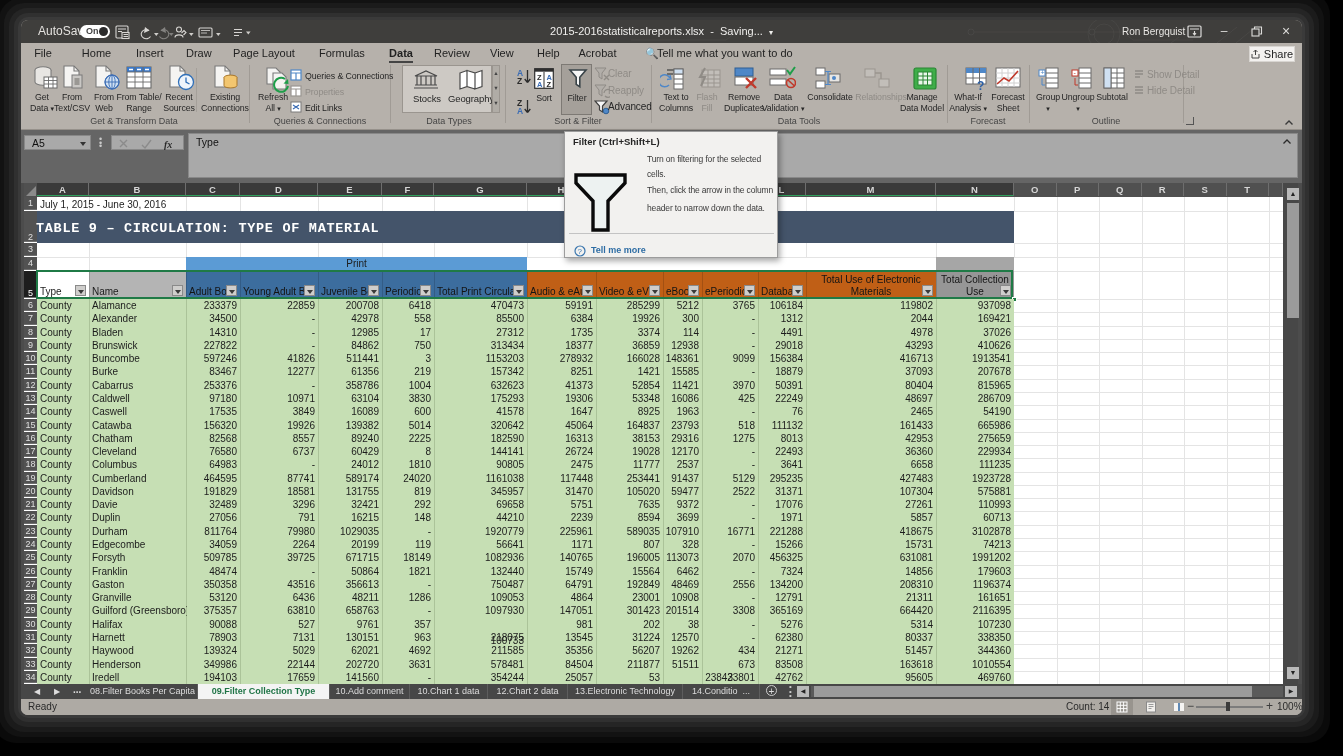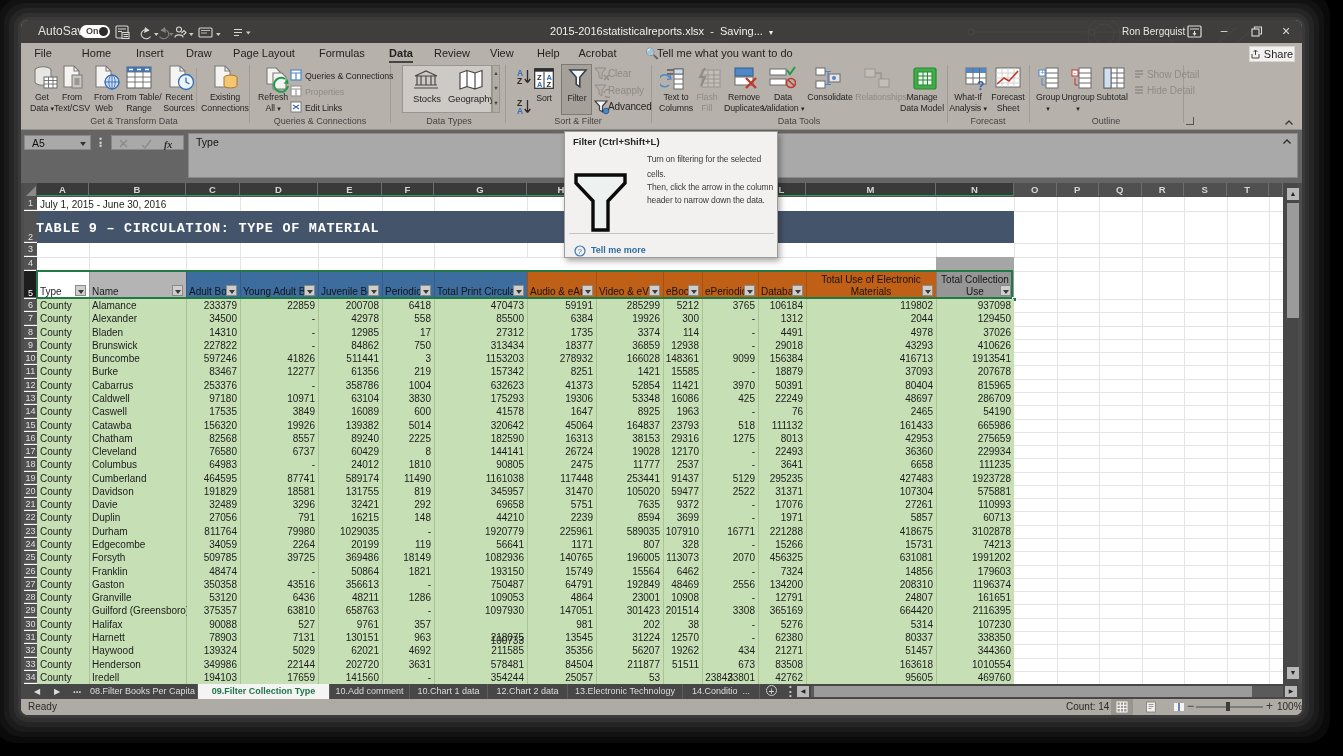--- a/index.html
+++ b/index.html
@@ -387,21 +387,21 @@
 <div id="fmlbox">
         <span>Type</span>
         <svg style="position:absolute;right:5px;top:4px" width="10" height="7" viewBox="0 0 10 7">
           <path d="M1.5 5.5 L5 2 L8.5 5.5" fill="none" stroke="#2b2b2b" stroke-width="1.3"></path>
         </svg>
       </div>
 </div>
 <div id="tooltip" class="abs">
 <div class="abs" style="left:8px;top:4px;font-weight:bold;font-size:9.5px;color:#262626">Filter (Ctrl+Shift+L)</div>
 <div class="abs" style="left:82px;top:20px;width:135px;line-height:14.6px;font-size:8.5px;letter-spacing:-0.15px">Turn on filtering for the selected<br>cells.</div>
-<div class="abs" style="left:82px;top:49px;width:140px;line-height:13px;font-size:8.5px;letter-spacing:-0.15px">Then, click the arrow in the column<br>header to narrow down the data.</div>
+<div class="abs" style="left:82px;top:49px;width:140px;line-height:18px;font-size:8.5px;letter-spacing:-0.15px">Then, click the arrow in the column<br>header to narrow down the data.</div>
 <svg class="abs" style="left:8px;top:40px" width="58" height="62" viewBox="0 0 58 62">
 <path d="M3 3 h49 l0 8 -17 18 v29 h-15 v-29 L3 11 z" fill="#edf2f1" stroke="#0a0a0a" stroke-width="3.4" stroke-linejoin="miter"></path>
 </svg>
 <div class="abs" style="left:4px;top:101px;width:205px;height:1px;background:#c3c3c3"></div>
 <svg class="abs" style="left:9px;top:113px" width="12" height="12" viewBox="0 0 12 12">
 <circle cx="6" cy="6" r="5" fill="none" stroke="#3a76ae" stroke-width="1.2"></circle>
 <text x="3.6" y="8.8" font-size="8" fill="#3a76ae" font-family="Liberation Sans">?</text>
       </svg>
 <div class="abs" style="left:26px;top:113px;color:#2e6da4;font-weight:bold;font-size:9px">Tell me more</div>
 </div>
@@ -539,20 +539,21 @@
 <div class="gl" style="left:165px;top:74px;width:1px;height:13px"></div>
 <div class="gl" style="left:219px;top:74px;width:1px;height:13px"></div>
 <div class="gl" style="left:297px;top:74px;width:1px;height:13px"></div>
 <div class="gl" style="left:361px;top:74px;width:1px;height:13px"></div>
 <div class="gl" style="left:413px;top:74px;width:1px;height:13px"></div>
 <div class="gl" style="left:16px;top:28px;width:977px;height:1px"></div>
 <div class="gl" style="left:16px;top:74px;width:977px;height:1px"></div>
 <div class="cell" style="left:19px;top:16px;width:300px">July 1, 2015 - June 30, 2016</div>
 <div class="abs" style="left:16px;top:28px;width:977px;height:32px;background:#44546a"></div>
 <div class="abs" style="left:15px;top:38px;font-family:'Liberation Mono',monospace;font-weight:bold;font-size:13.5px;color:#fff;letter-spacing:0.7px">TABLE 9 – CIRCULATION: TYPE OF MATERIAL</div>
+<div class="abs" style="left:165px;top:74px;width:341px;height:13.5px;background:#5b9bd5;font-size:10px;color:#1c1c1c;text-align:center;line-height:14px">Print</div>
 <div class="abs" style="left:915px;top:74px;width:78px;height:13.5px;background:#a6a6a6"></div>
 <div class="abs" style="left:16px;top:87.5px;width:52px;height:28.5px;background:#ffffff;color:#1c1c1c;font-size:10px;box-shadow:inset 1px 0 0 rgba(0,0,0,0.15)">
         <span style="position:absolute;left:3px;bottom:2px;white-space:nowrap;overflow:hidden;max-width:39px">Type</span>
       </div>
 <div class="fbtn" style="left:54px;top:102.0px"></div>
 <div class="abs" style="left:68px;top:87.5px;width:97px;height:28.5px;background:#b4b4b4;color:#1c1c1c;font-size:10px;box-shadow:inset 1px 0 0 rgba(0,0,0,0.15)">
         <span style="position:absolute;left:3px;bottom:2px;white-space:nowrap;overflow:hidden;max-width:84px">Name</span>
       </div>
 <div class="fbtn" style="left:151px;top:102.0px"></div>
 <div class="abs" style="left:165px;top:87.5px;width:54px;height:28.5px;background:#3c6d9e;color:#141414;font-size:10px;box-shadow:inset 1px 0 0 rgba(0,0,0,0.15)">
@@ -650,21 +651,21 @@
 <div class="cell num" style="left:219px;top:130.28px;width:75px">-</div>
 <div class="cell num" style="left:297px;top:130.28px;width:61px">42978</div>
 <div class="cell num" style="left:361px;top:130.28px;width:49px">558</div>
 <div class="cell num" style="left:413px;top:130.28px;width:90px">85500</div>
 <div class="cell num" style="left:506px;top:130.28px;width:66px">6384</div>
 <div class="cell num" style="left:575px;top:130.28px;width:64px">19926</div>
 <div class="cell num" style="left:642px;top:130.28px;width:36px">300</div>
 <div class="cell num" style="left:681px;top:130.28px;width:53px">-</div>
 <div class="cell num" style="left:737px;top:130.28px;width:45px">1312</div>
 <div class="cell num" style="left:785px;top:130.28px;width:127px">2044</div>
-<div class="cell num" style="left:915px;top:130.28px;width:75px">129450</div>
+<div class="cell num" style="left:915px;top:130.28px;width:75px">169421</div>
 <div class="cell" style="left:19px;top:143.56px;width:49px">County</div>
 <div class="cell" style="left:71px;top:143.56px;width:95px">Bladen</div>
 <div class="cell num" style="left:165px;top:143.56px;width:51px">14310</div>
 <div class="cell num" style="left:219px;top:143.56px;width:75px">-</div>
 <div class="cell num" style="left:297px;top:143.56px;width:61px">12985</div>
 <div class="cell num" style="left:361px;top:143.56px;width:49px">17</div>
 <div class="cell num" style="left:413px;top:143.56px;width:90px">27312</div>
 <div class="cell num" style="left:506px;top:143.56px;width:66px">1735</div>
 <div class="cell num" style="left:575px;top:143.56px;width:64px">3374</div>
 <div class="cell num" style="left:642px;top:143.56px;width:36px">114</div>
@@ -810,21 +811,21 @@
 <div class="cell num" style="left:642px;top:276.36px;width:36px">2537</div>
 <div class="cell num" style="left:681px;top:276.36px;width:53px">-</div>
 <div class="cell num" style="left:737px;top:276.36px;width:45px">3641</div>
 <div class="cell num" style="left:785px;top:276.36px;width:127px">6658</div>
 <div class="cell num" style="left:915px;top:276.36px;width:75px">111235</div>
 <div class="cell" style="left:19px;top:289.64px;width:49px">County</div>
 <div class="cell" style="left:71px;top:289.64px;width:95px">Cumberland</div>
 <div class="cell num" style="left:165px;top:289.64px;width:51px">464595</div>
 <div class="cell num" style="left:219px;top:289.64px;width:75px">87741</div>
 <div class="cell num" style="left:297px;top:289.64px;width:61px">589174</div>
-<div class="cell num" style="left:361px;top:289.64px;width:49px">11490</div>
+<div class="cell num" style="left:361px;top:289.64px;width:49px">24020</div>
 <div class="cell num" style="left:413px;top:289.64px;width:90px">1161038</div>
 <div class="cell num" style="left:506px;top:289.64px;width:66px">117448</div>
 <div class="cell num" style="left:575px;top:289.64px;width:64px">253441</div>
 <div class="cell num" style="left:642px;top:289.64px;width:36px">91437</div>
 <div class="cell num" style="left:681px;top:289.64px;width:53px">5129</div>
 <div class="cell num" style="left:737px;top:289.64px;width:45px">295235</div>
 <div class="cell num" style="left:785px;top:289.64px;width:127px">427483</div>
 <div class="cell num" style="left:915px;top:289.64px;width:75px">1923728</div>
 <div class="cell" style="left:19px;top:302.92px;width:49px">County</div>
 <div class="cell" style="left:71px;top:302.92px;width:95px">Davidson</div>
@@ -893,37 +894,37 @@
 <div class="cell num" style="left:575px;top:356.04px;width:64px">807</div>
 <div class="cell num" style="left:642px;top:356.04px;width:36px">328</div>
 <div class="cell num" style="left:681px;top:356.04px;width:53px">-</div>
 <div class="cell num" style="left:737px;top:356.04px;width:45px">15266</div>
 <div class="cell num" style="left:785px;top:356.04px;width:127px">15731</div>
 <div class="cell num" style="left:915px;top:356.04px;width:75px">74213</div>
 <div class="cell" style="left:19px;top:369.32px;width:49px">County</div>
 <div class="cell" style="left:71px;top:369.32px;width:95px">Forsyth</div>
 <div class="cell num" style="left:165px;top:369.32px;width:51px">509785</div>
 <div class="cell num" style="left:219px;top:369.32px;width:75px">39725</div>
-<div class="cell num" style="left:297px;top:369.32px;width:61px">369486</div>
+<div class="cell num" style="left:297px;top:369.32px;width:61px">671715</div>
 <div class="cell num" style="left:361px;top:369.32px;width:49px">18149</div>
 <div class="cell num" style="left:413px;top:369.32px;width:90px">1082936</div>
 <div class="cell num" style="left:506px;top:369.32px;width:66px">140765</div>
 <div class="cell num" style="left:575px;top:369.32px;width:64px">196005</div>
 <div class="cell num" style="left:642px;top:369.32px;width:36px">113073</div>
 <div class="cell num" style="left:681px;top:369.32px;width:53px">2070</div>
 <div class="cell num" style="left:737px;top:369.32px;width:45px">456325</div>
 <div class="cell num" style="left:785px;top:369.32px;width:127px">631081</div>
 <div class="cell num" style="left:915px;top:369.32px;width:75px">1991202</div>
 <div class="cell" style="left:19px;top:382.60px;width:49px">County</div>
 <div class="cell" style="left:71px;top:382.60px;width:95px">Franklin</div>
 <div class="cell num" style="left:165px;top:382.60px;width:51px">48474</div>
 <div class="cell num" style="left:219px;top:382.60px;width:75px">-</div>
 <div class="cell num" style="left:297px;top:382.60px;width:61px">50864</div>
 <div class="cell num" style="left:361px;top:382.60px;width:49px">1821</div>
-<div class="cell num" style="left:413px;top:382.60px;width:90px">193150</div>
+<div class="cell num" style="left:413px;top:382.60px;width:90px">132440</div>
 <div class="cell num" style="left:506px;top:382.60px;width:66px">15749</div>
 <div class="cell num" style="left:575px;top:382.60px;width:64px">15564</div>
 <div class="cell num" style="left:642px;top:382.60px;width:36px">6462</div>
 <div class="cell num" style="left:681px;top:382.60px;width:53px">-</div>
 <div class="cell num" style="left:737px;top:382.60px;width:45px">7324</div>
 <div class="cell num" style="left:785px;top:382.60px;width:127px">14856</div>
 <div class="cell num" style="left:915px;top:382.60px;width:75px">179603</div>
 <div class="cell" style="left:19px;top:395.88px;width:49px">County</div>
 <div class="cell" style="left:71px;top:395.88px;width:95px">Gaston</div>
 <div class="cell num" style="left:165px;top:395.88px;width:51px">350358</div>
@@ -943,21 +944,21 @@
 <div class="cell num" style="left:165px;top:409.16px;width:51px">53120</div>
 <div class="cell num" style="left:219px;top:409.16px;width:75px">6436</div>
 <div class="cell num" style="left:297px;top:409.16px;width:61px">48211</div>
 <div class="cell num" style="left:361px;top:409.16px;width:49px">1286</div>
 <div class="cell num" style="left:413px;top:409.16px;width:90px">109053</div>
 <div class="cell num" style="left:506px;top:409.16px;width:66px">4864</div>
 <div class="cell num" style="left:575px;top:409.16px;width:64px">23001</div>
 <div class="cell num" style="left:642px;top:409.16px;width:36px">10908</div>
 <div class="cell num" style="left:681px;top:409.16px;width:53px">-</div>
 <div class="cell num" style="left:737px;top:409.16px;width:45px">12791</div>
-<div class="cell num" style="left:785px;top:409.16px;width:127px">24807</div>
+<div class="cell num" style="left:785px;top:409.16px;width:127px">21311</div>
 <div class="cell num" style="left:915px;top:409.16px;width:75px">161651</div>
 <div class="cell" style="left:19px;top:422.44px;width:49px">County</div>
 <div class="cell" style="left:71px;top:422.44px;width:95px">Guilford (Greensboro)</div>
 <div class="cell num" style="left:165px;top:422.44px;width:51px">375357</div>
 <div class="cell num" style="left:219px;top:422.44px;width:75px">63810</div>
 <div class="cell num" style="left:297px;top:422.44px;width:61px">658763</div>
 <div class="cell num" style="left:361px;top:422.44px;width:49px">-</div>
 <div class="cell num" style="left:413px;top:422.44px;width:90px">1097930</div>
 <div class="cell num" style="left:506px;top:422.44px;width:66px">147051</div>
 <div class="cell num" style="left:575px;top:422.44px;width:64px">301423</div>

